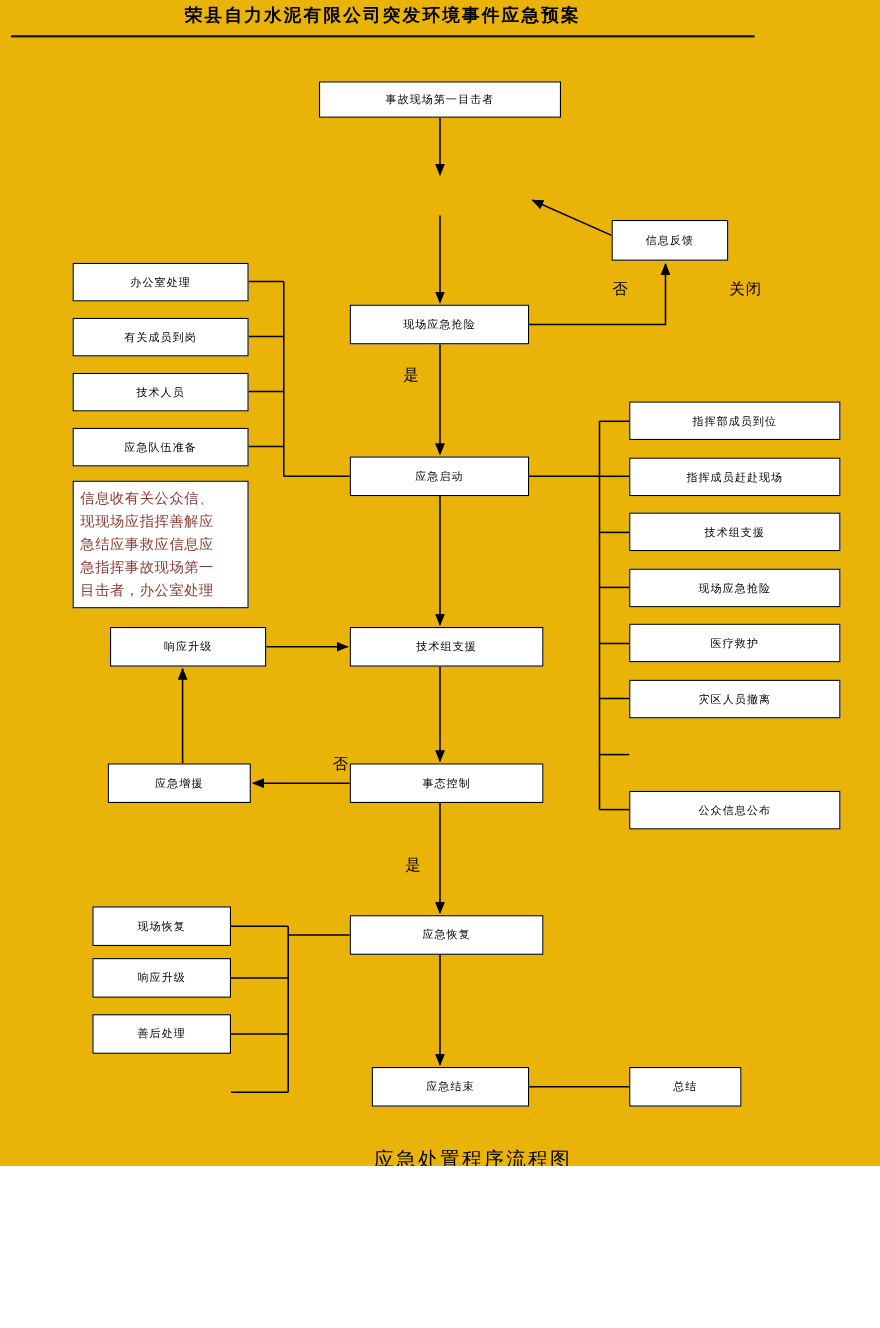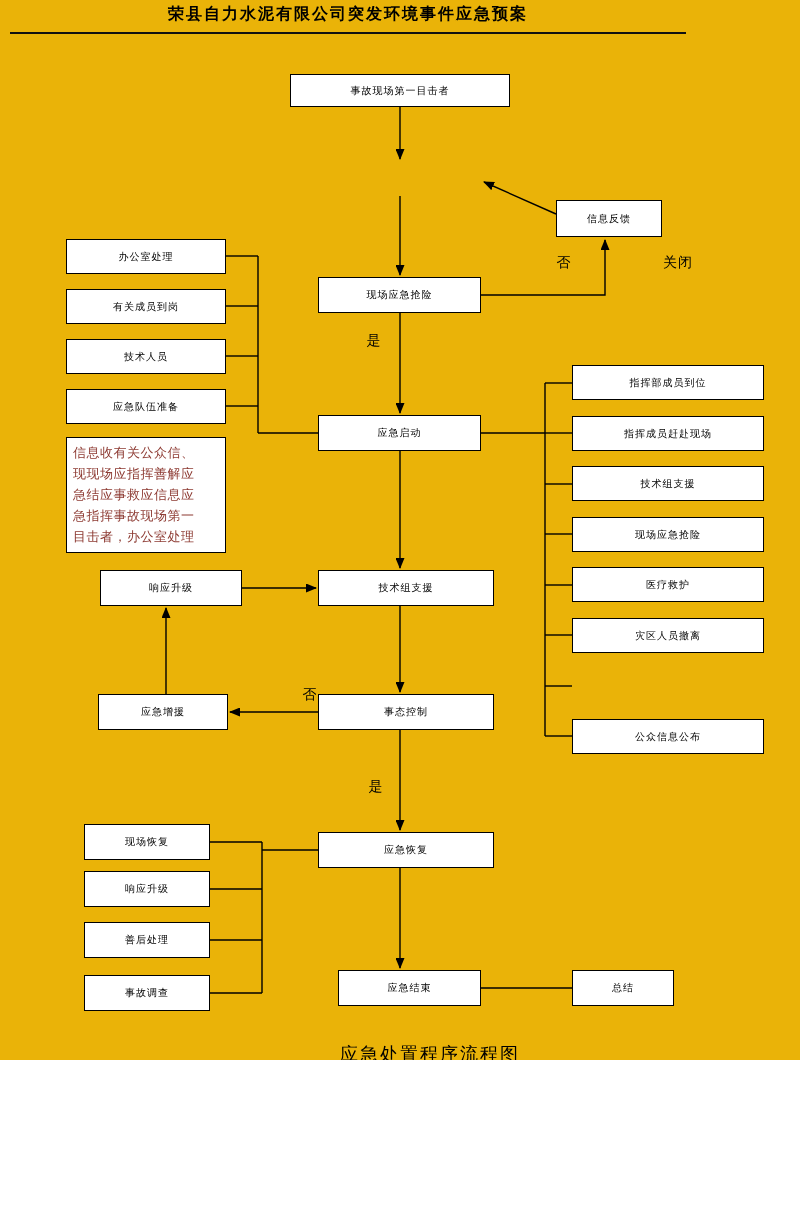--- a/index.html
+++ b/index.html
@@ -128,21 +128,20 @@
   <div class="node" style="left:572px;top:416px;width:192px;height:35px">指挥成员赶赴现场</div>
   <div class="node" style="left:572px;top:466px;width:192px;height:35px">技术组支援</div>
   <div class="node" style="left:572px;top:517px;width:192px;height:35px">现场应急抢险</div>
   <div class="node" style="left:572px;top:567px;width:192px;height:35px">医疗救护</div>
   <div class="node" style="left:572px;top:618px;width:192px;height:35px">灾区人员撤离</div>
   <div class="node" style="left:572px;top:719px;width:192px;height:35px">公众信息公布</div>
 
   <div class="node" style="left:84px;top:824px;width:126px;height:36px">现场恢复</div>
   <div class="node" style="left:84px;top:871px;width:126px;height:36px">响应升级</div>
   <div class="node" style="left:84px;top:922px;width:126px;height:36px">善后处理</div>
-  <div class="node" style="left:84px;top:975px;width:126px;height:36px">事故调查</div>
 
   <div class="flow-label" style="left:550px;top:254px;width:28px">否</div>
   <div class="flow-label" style="left:656px;top:254px;width:44px">关闭</div>
   <div class="flow-label" style="left:360px;top:332px;width:28px">是</div>
   <div class="flow-label" style="left:296px;top:686px;width:28px">否</div>
   <div class="flow-label" style="left:362px;top:778px;width:28px">是</div>
 
   <div class="caption">应急处置程序流程图</div>
   <div class="pageno">23</div>
 

